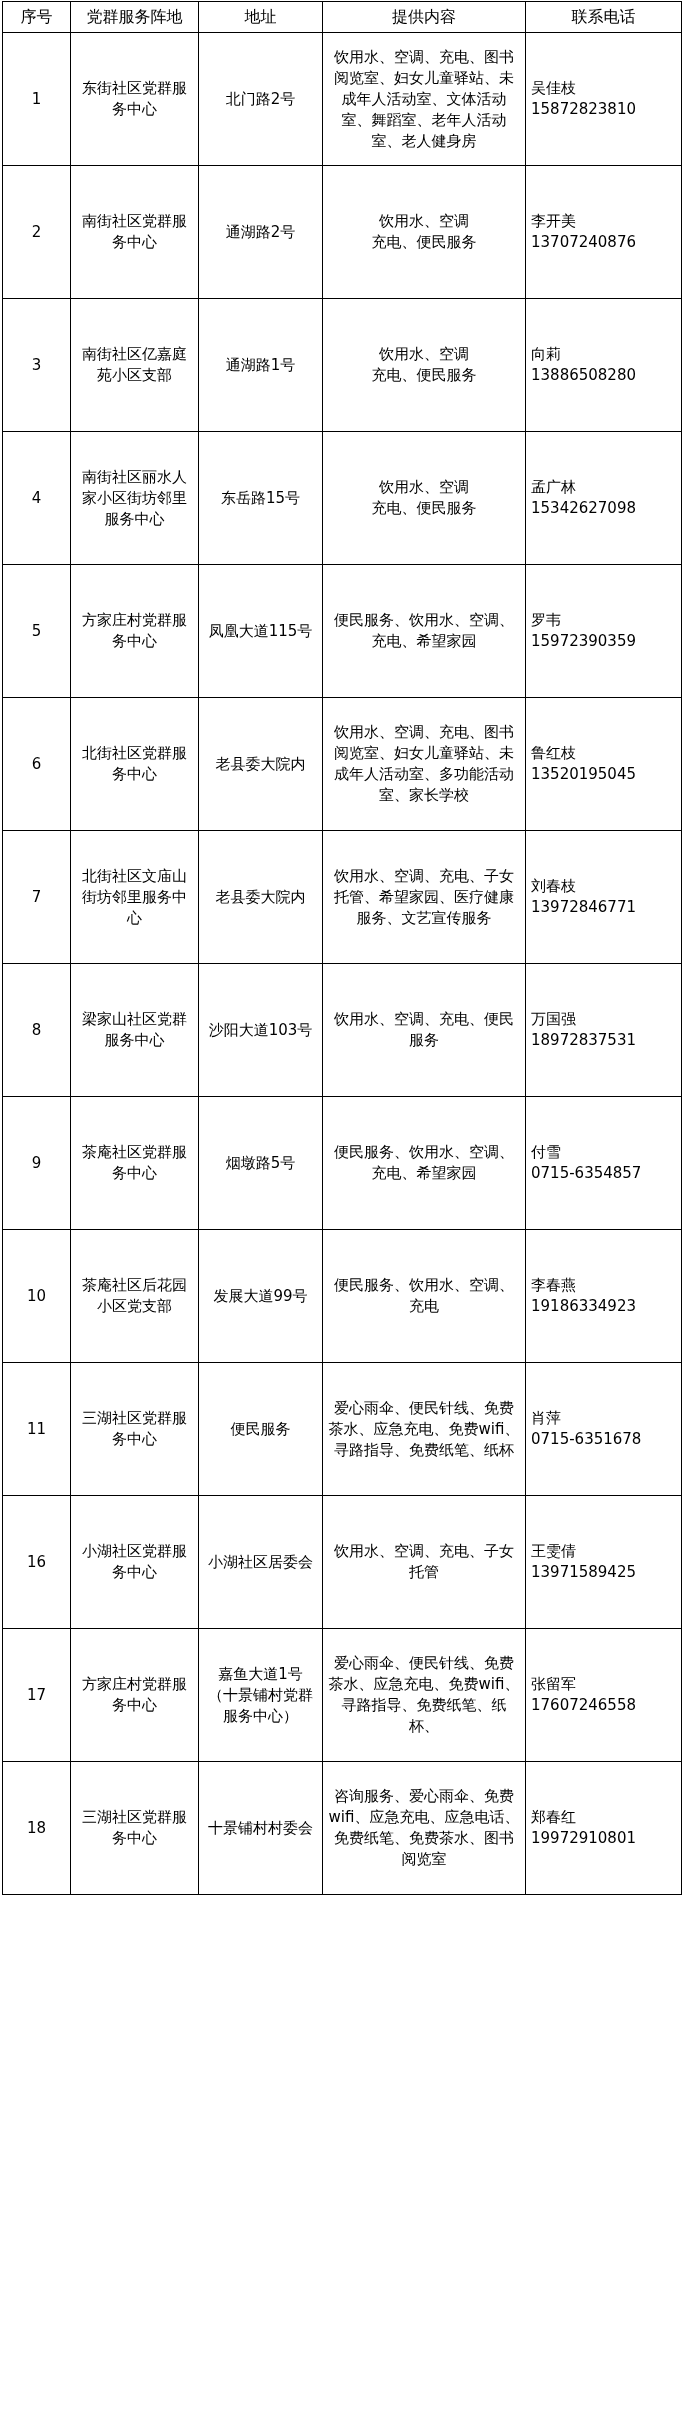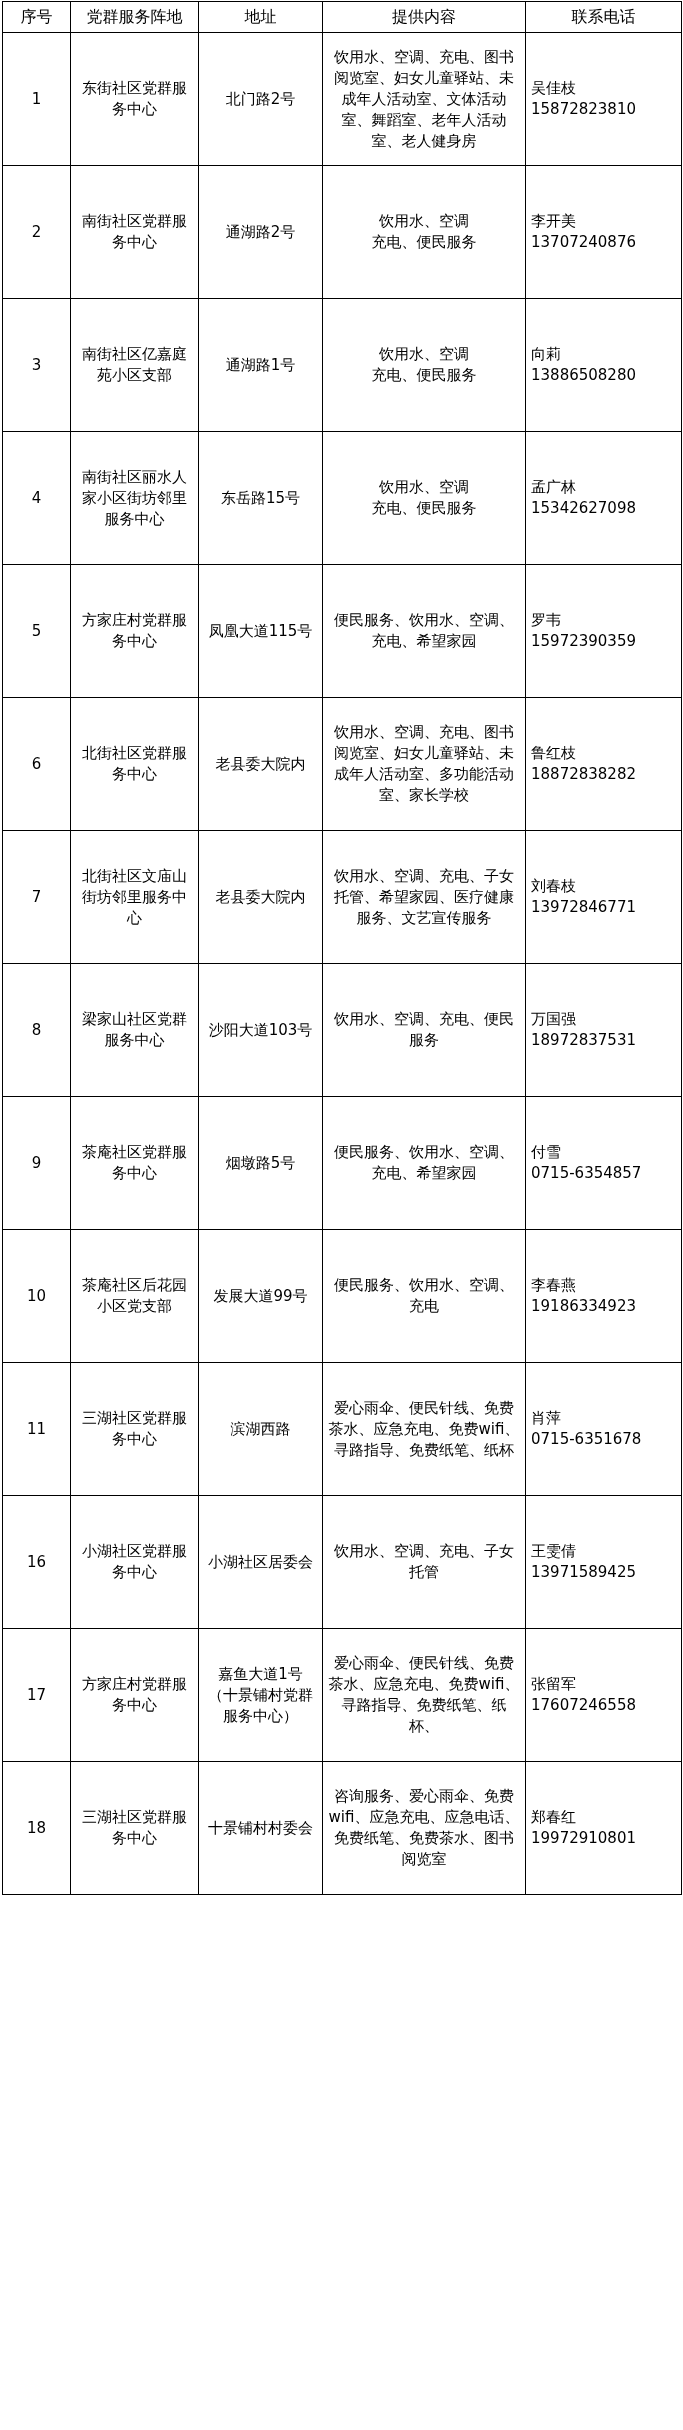--- a/index.html
+++ b/index.html
@@ -123,21 +123,21 @@
     </td>
   </tr>
 
   <tr>
     <td class="col-no">6</td>
     <td class="col-site">北街社区党群服务中心</td>
     <td class="col-address">老县委大院内</td>
     <td class="col-services">饮用水、空调、充电、图书阅览室、妇女儿童驿站、未成年人活动室、多功能活动室、家长学校</td>
     <td class="col-contact">
       <div class="contact-name">鲁红枝</div>
-      <div class="contact-phone">18872838282</div>
+      <div class="contact-phone">13520195045</div>
     </td>
   </tr>
 
   <tr>
     <td class="col-no">7</td>
     <td class="col-site">北街社区文庙山街坊邻里服务中心</td>
     <td class="col-address">老县委大院内</td>
     <td class="col-services">饮用水、空调、充电、子女托管、希望家园、医疗健康服务、文艺宣传服务</td>
     <td class="col-contact">
       <div class="contact-name">刘春枝</div>
@@ -174,21 +174,21 @@
     <td class="col-services">便民服务、饮用水、空调、充电</td>
     <td class="col-contact">
       <div class="contact-name">李春燕</div>
       <div class="contact-phone">19186334923</div>
     </td>
   </tr>
 
   <tr>
     <td class="col-no">11</td>
     <td class="col-site">三湖社区党群服务中心</td>
-    <td class="col-address">滨湖西路</td>
+    <td class="col-address">便民服务</td>
     <td class="col-services">爱心雨伞、便民针线、免费茶水、应急充电、免费wifi、寻路指导、免费纸笔、纸杯</td>
     <td class="col-contact">
       <div class="contact-name">肖萍</div>
       <div class="contact-phone">0715-6351678</div>
     </td>
   </tr>
 
 
 
 

